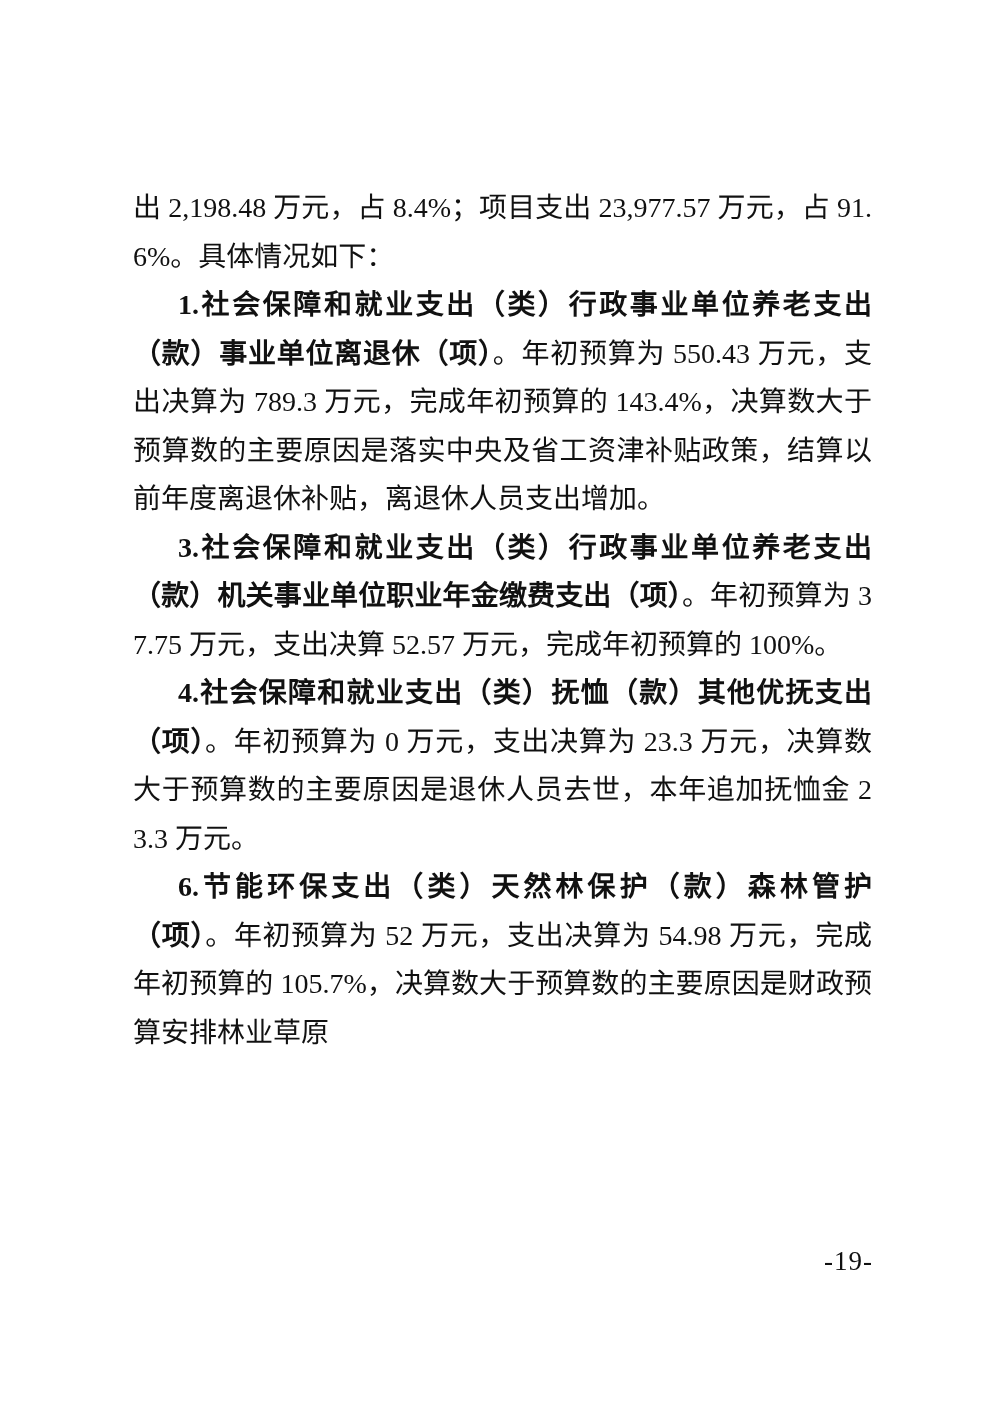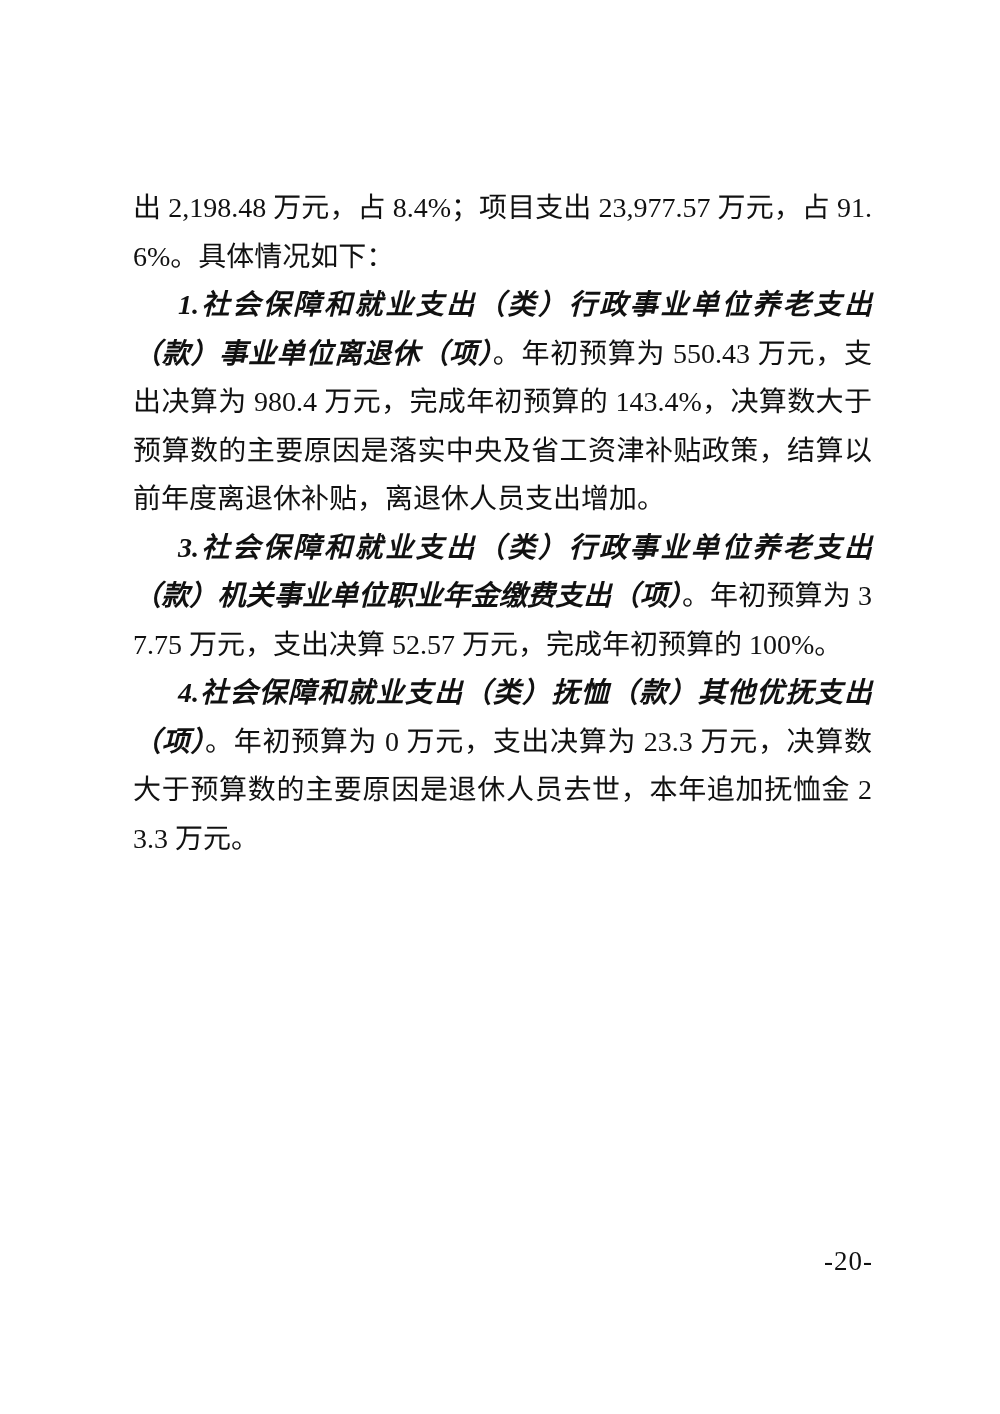--- a/index.html
+++ b/index.html
@@ -27,21 +27,20 @@
     line-height: 48.5px;
     text-align: justify;
     text-justify: inter-ideograph;
     word-break: break-all;
   }
   .para.indent {
     text-indent: 45px;
   }
   .run-heading {
     font-weight: 700;
-    font-style: italic;
   }
   .run-body {
     font-weight: 400;
   }
   .page-number {
     position: absolute;
     top: 1246px;
     right: 127px;
     font-size: 27px;
     line-height: 30px;
@@ -50,25 +49,26 @@
   }
 </style>
 </head>
 <body>
 
 <div class="page">
   <div class="content">
 
     <p class="para"><span class="run-body">出 2,198.48 万元，占 8.4%；项目支出 23,977.57 万元，占 91.6%。具体情况如下：</span></p>
 
-    <p class="para indent"><span class="run-heading">1.社会保障和就业支出（类）行政事业单位养老支出（款）事业单位离退休（项）</span><span class="run-body">。年初预算为 550.43 万元，支出决算为 980.4 万元，完成年初预算的 143.4%，决算数大于预算数的主要原因是落实中央及省工资津补贴政策，结算以前年度离退休补贴，离退休人员支出增加。</span></p>
+    <p class="para indent"><span class="run-heading">1.社会保障和就业支出（类）行政事业单位养老支出（款）事业单位离退休（项）</span><span class="run-body">。年初预算为 550.43 万元，支出决算为 789.3 万元，完成年初预算的 143.4%，决算数大于预算数的主要原因是落实中央及省工资津补贴政策，结算以前年度离退休补贴，离退休人员支出增加。</span></p>
 
 
     <p class="para indent"><span class="run-heading">3.社会保障和就业支出（类）行政事业单位养老支出（款）机关事业单位职业年金缴费支出（项）</span><span class="run-body">。年初预算为 37.75 万元，支出决算 52.57 万元，完成年初预算的 100%。</span></p>
 
     <p class="para indent"><span class="run-heading">4.社会保障和就业支出（类）抚恤（款）其他优抚支出（项）</span><span class="run-body">。年初预算为 0 万元，支出决算为 23.3 万元，决算数大于预算数的主要原因是退休人员去世，本年追加抚恤金 23.3 万元。</span></p>
 
 
+    <p class="para indent"><span class="run-heading">6.节能环保支出（类）天然林保护（款）森林管护（项）</span><span class="run-body">。年初预算为 52 万元，支出决算为 54.98 万元，完成年初预算的 105.7%，决算数大于预算数的主要原因是财政预算安排林业草原</span></p>
 
   </div>
 
-  <div class="page-number">-20-</div>
+  <div class="page-number">-19-</div>
 </div>
 
 </body></html>

